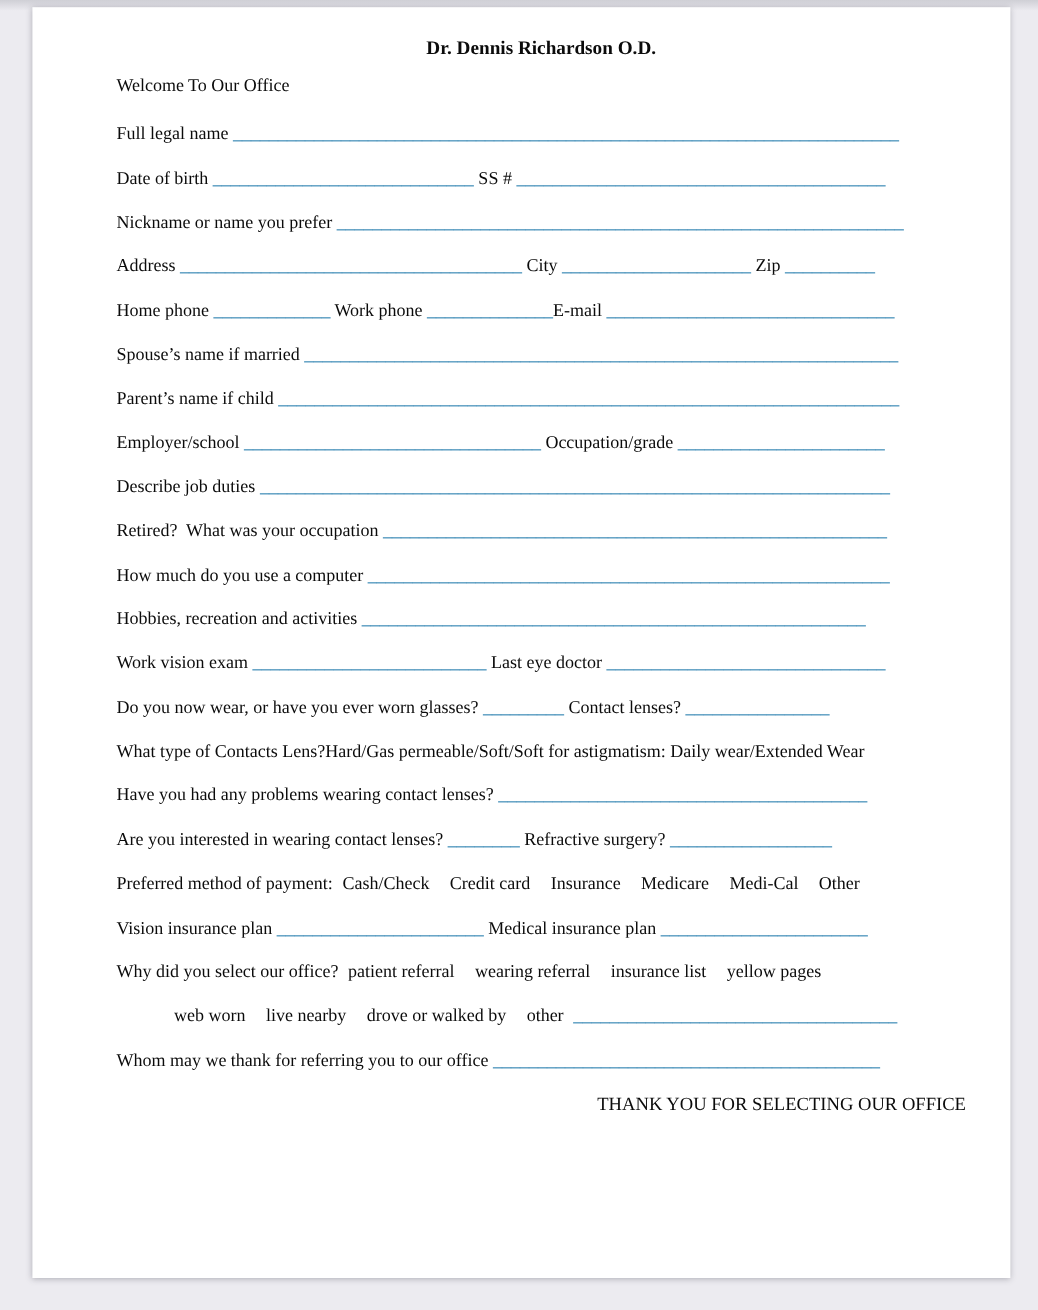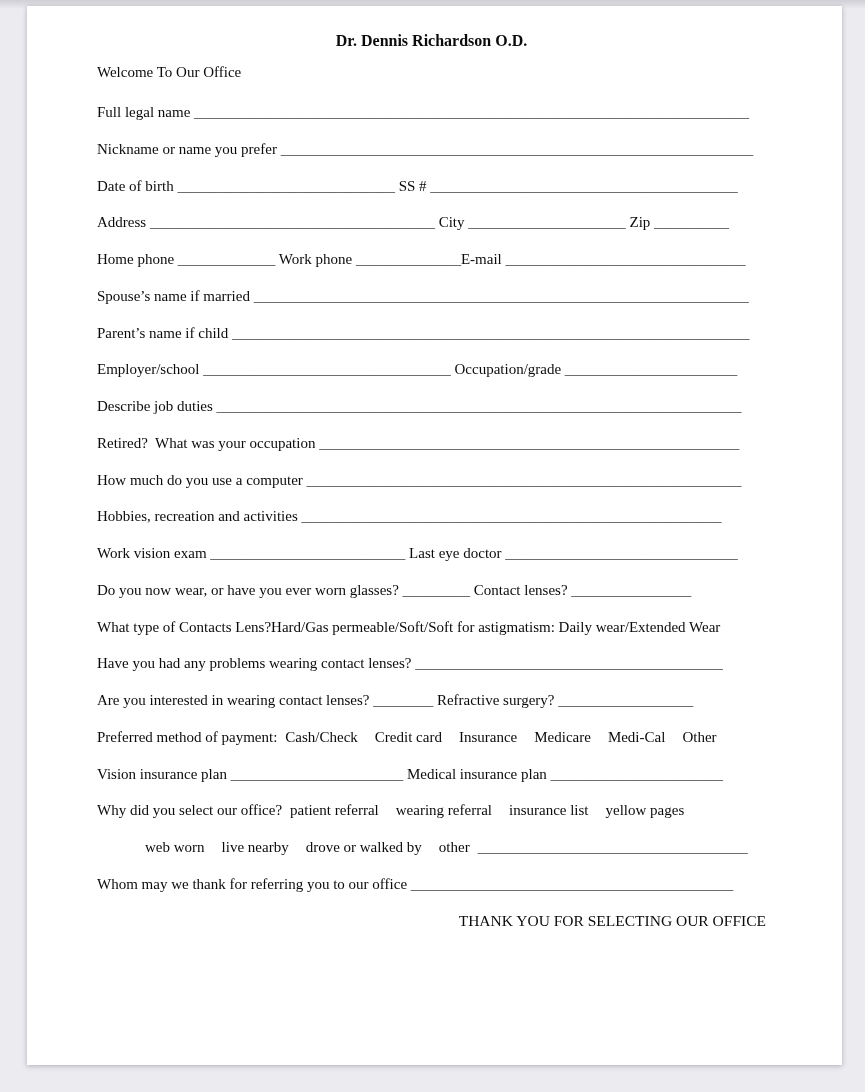--- a/index.html
+++ b/index.html
@@ -13,53 +13,53 @@
   .top-shade {
     position: absolute; top: 0; left: 0; right: 0; height: 9px;
     background: linear-gradient(#cfcfd5, #ecebf0);
   }
   .page {
     position: absolute; left: 27px; top: 6px;
     width: 815px; height: 1059px;
     background: #ffffff;
     box-shadow: 0 1px 5px rgba(60,60,75,0.35);
     box-sizing: border-box;
-    padding: 25px 76px 0 70px;
+    padding: 25px 37px 0 70px;
     color: #0b0b0b;
   }
   .doc-title {
     margin: 0; text-align: center;
     font-size: 16px; line-height: 20px; font-weight: bold;
   }
   .doc-subtitle {
     margin: 12px 0 0; text-align: left;
     font-size: 15px; line-height: 19px; font-weight: normal;
   }
   .rows { margin-top: 12px; font-size: 15px; }
   .row { height: 36.75px; line-height: 36.75px; white-space: pre; }
   .row.center { text-align: right; font-size: 15.5px; }
   .seg { display: inline; }
-  .seg-blank { color: #404040; }
+  .seg-blank { color: #0369a1; }
   .seg-option { margin-left: 17px; }
   .seg-label + .seg-option { margin-left: 8px; }
   .seg-option:first-child { margin-left: 0; }
   .seg-option + .seg-blank { margin-left: 8px; }
 </style>
 </head>
 <body>
 
 <div class="top-shade"></div>
 
 <div class="page">
   <h1 class="doc-title">Dr. Dennis Richardson O.D.</h1>
   <h2 class="doc-subtitle">Welcome To Our Office</h2>
   <div class="rows">
       <div class="row"><span class="seg seg-label">Full legal name </span><span class="seg seg-blank">__________________________________________________________________________</span></div>
+      <div class="row"><span class="seg seg-label">Date of birth </span><span class="seg seg-blank">_____________________________</span><span class="seg seg-label"> SS # </span><span class="seg seg-blank">_________________________________________</span></div>
       <div class="row"><span class="seg seg-label">Nickname or name you prefer </span><span class="seg seg-blank">_______________________________________________________________</span></div>
-      <div class="row"><span class="seg seg-label">Date of birth </span><span class="seg seg-blank">_____________________________</span><span class="seg seg-label"> SS # </span><span class="seg seg-blank">_________________________________________</span></div>
       <div class="row"><span class="seg seg-label">Address </span><span class="seg seg-blank">______________________________________</span><span class="seg seg-label"> City </span><span class="seg seg-blank">_____________________</span><span class="seg seg-label"> Zip </span><span class="seg seg-blank">__________</span></div>
       <div class="row"><span class="seg seg-label">Home phone </span><span class="seg seg-blank">_____________</span><span class="seg seg-label"> Work phone </span><span class="seg seg-blank">______________</span><span class="seg seg-label">E-mail </span><span class="seg seg-blank">________________________________</span></div>
       <div class="row"><span class="seg seg-label">Spouse’s name if married </span><span class="seg seg-blank">__________________________________________________________________</span></div>
       <div class="row"><span class="seg seg-label">Parent’s name if child </span><span class="seg seg-blank">_____________________________________________________________________</span></div>
       <div class="row"><span class="seg seg-label">Employer/school </span><span class="seg seg-blank">_________________________________</span><span class="seg seg-label"> Occupation/grade </span><span class="seg seg-blank">_______________________</span></div>
       <div class="row"><span class="seg seg-label">Describe job duties </span><span class="seg seg-blank">______________________________________________________________________</span></div>
       <div class="row"><span class="seg seg-label">Retired?  What was your occupation </span><span class="seg seg-blank">________________________________________________________</span></div>
       <div class="row"><span class="seg seg-label">How much do you use a computer </span><span class="seg seg-blank">__________________________________________________________</span></div>
       <div class="row"><span class="seg seg-label">Hobbies, recreation and activities </span><span class="seg seg-blank">________________________________________________________</span></div>
       <div class="row"><span class="seg seg-label">Work vision exam </span><span class="seg seg-blank">__________________________</span><span class="seg seg-label"> Last eye doctor </span><span class="seg seg-blank">_______________________________</span></div>

